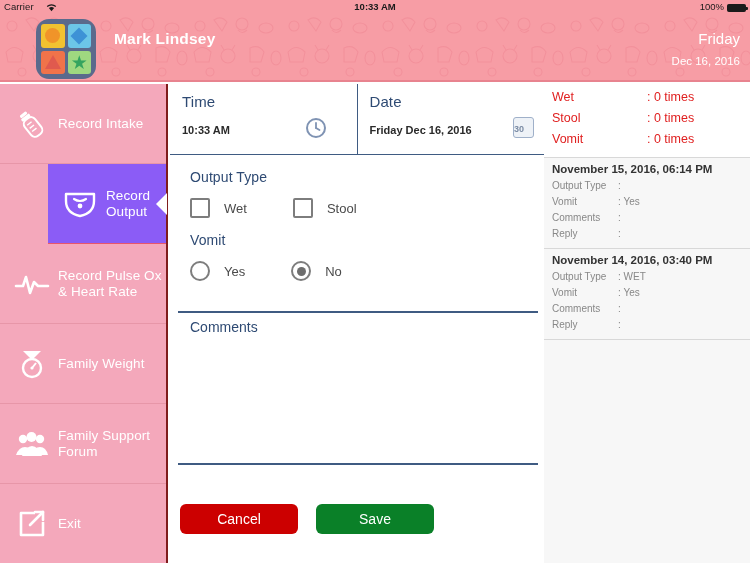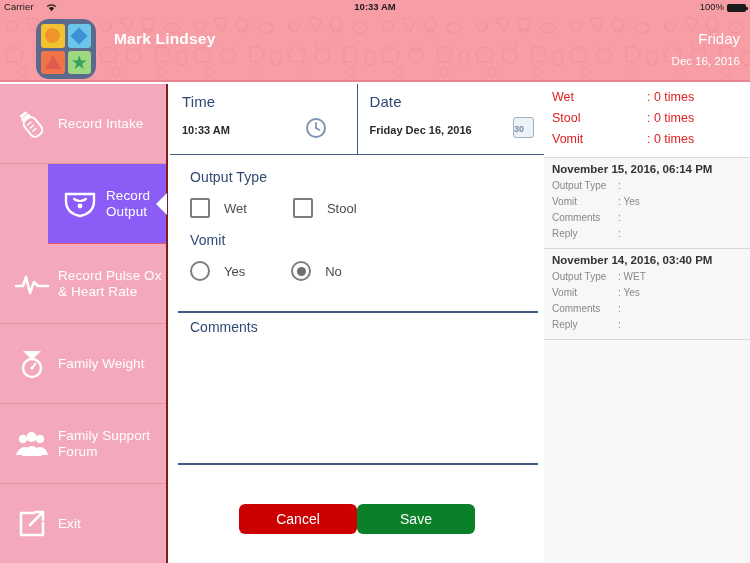--- a/index.html
+++ b/index.html
@@ -234,22 +234,22 @@
     border: none; outline: none; resize: none;
     font-size: 13px; font-family: "Liberation Sans", sans-serif;
     color: #333333; background: transparent;
   }
   .comments-bottom-sep {
     position: absolute; left: 8px; top: 379px; width: 360px; height: 1.5px;
     background: #3f5b82;
   }
 
   .btn-row {
-    position: absolute; left: 0; top: 420px; width: 374px;
-    display: flex; justify-content: center; 
+    position: absolute; left: 10px; top: 420px; width: 374px;
+    display: flex; gap: 18px;
   }
   .btn {
     width: 118px; height: 30px;
     border: none; border-radius: 6px;
     font-size: 14px; color: #ffffff;
     font-family: "Liberation Sans", sans-serif;
     cursor: pointer;
   }
   .btn-cancel { background: #cc0000; }
   .btn-save { background: #0a8028; }

